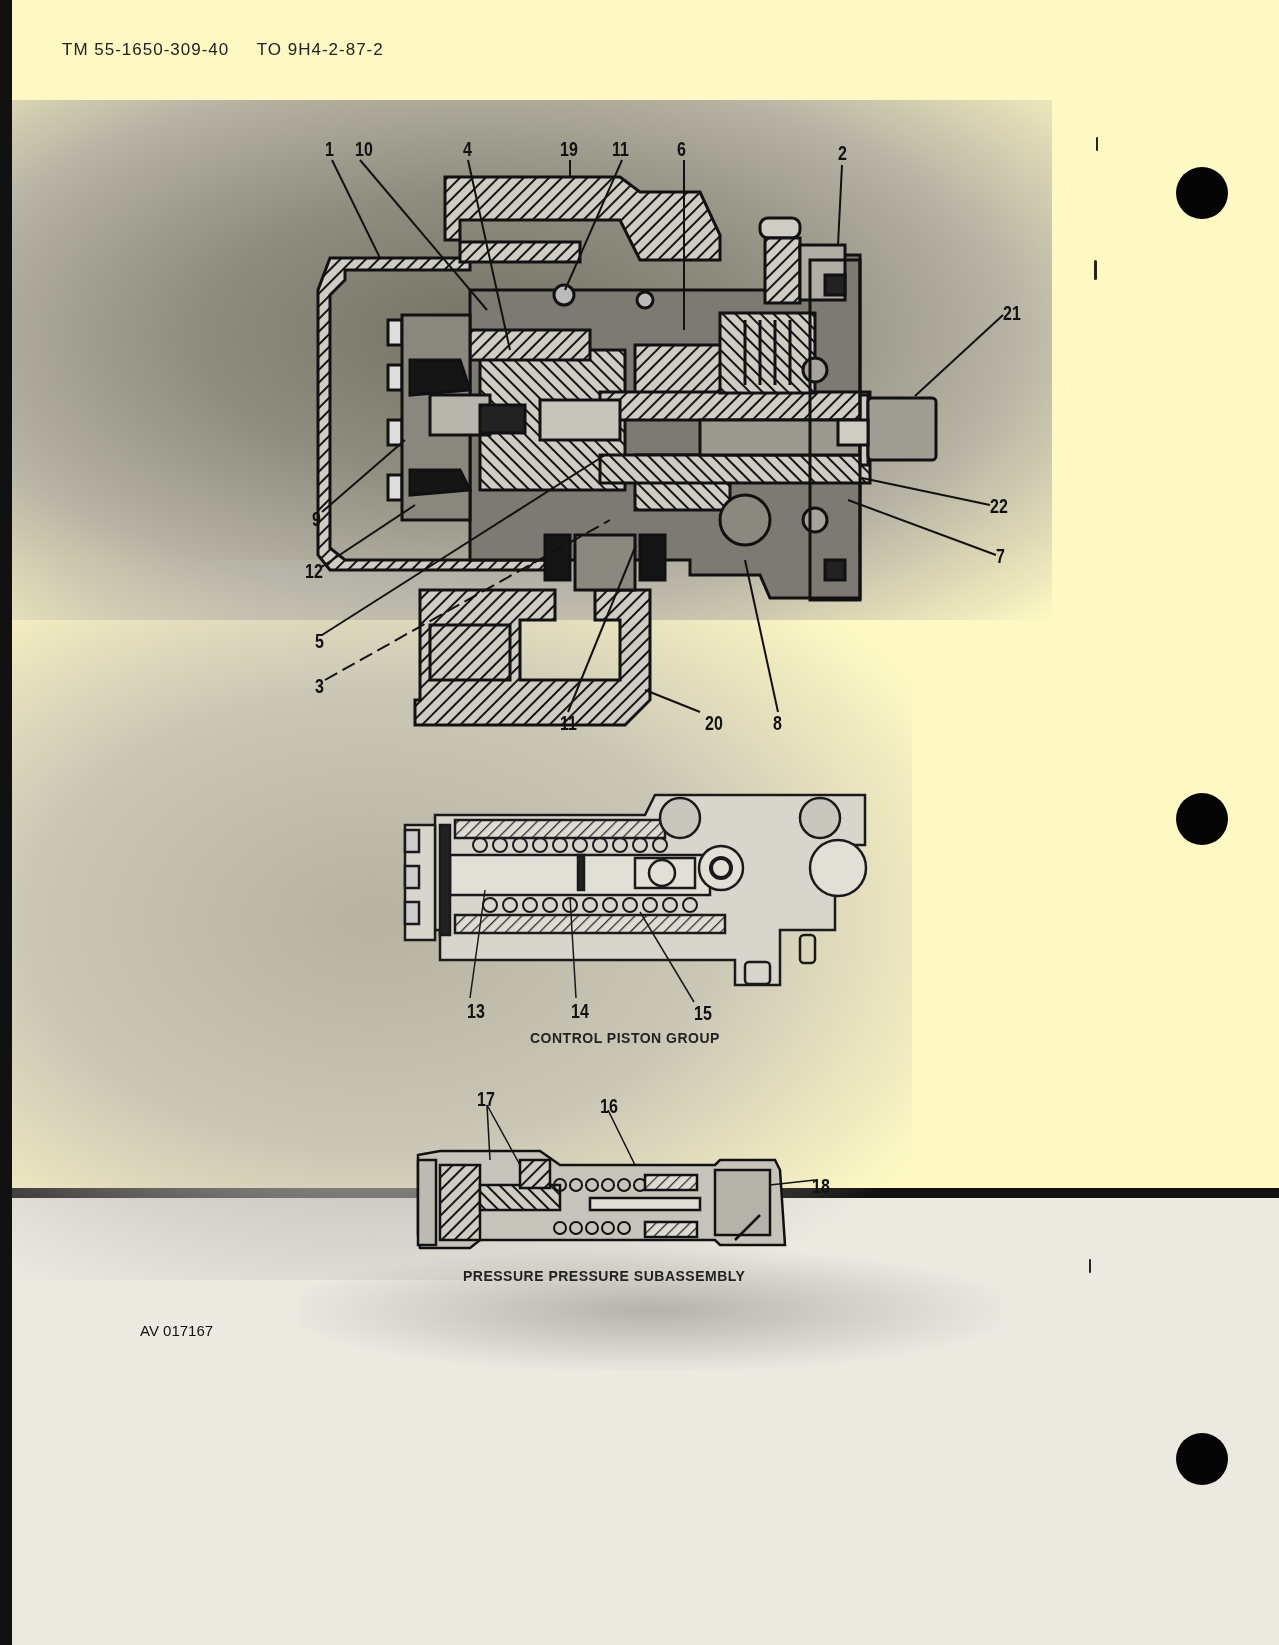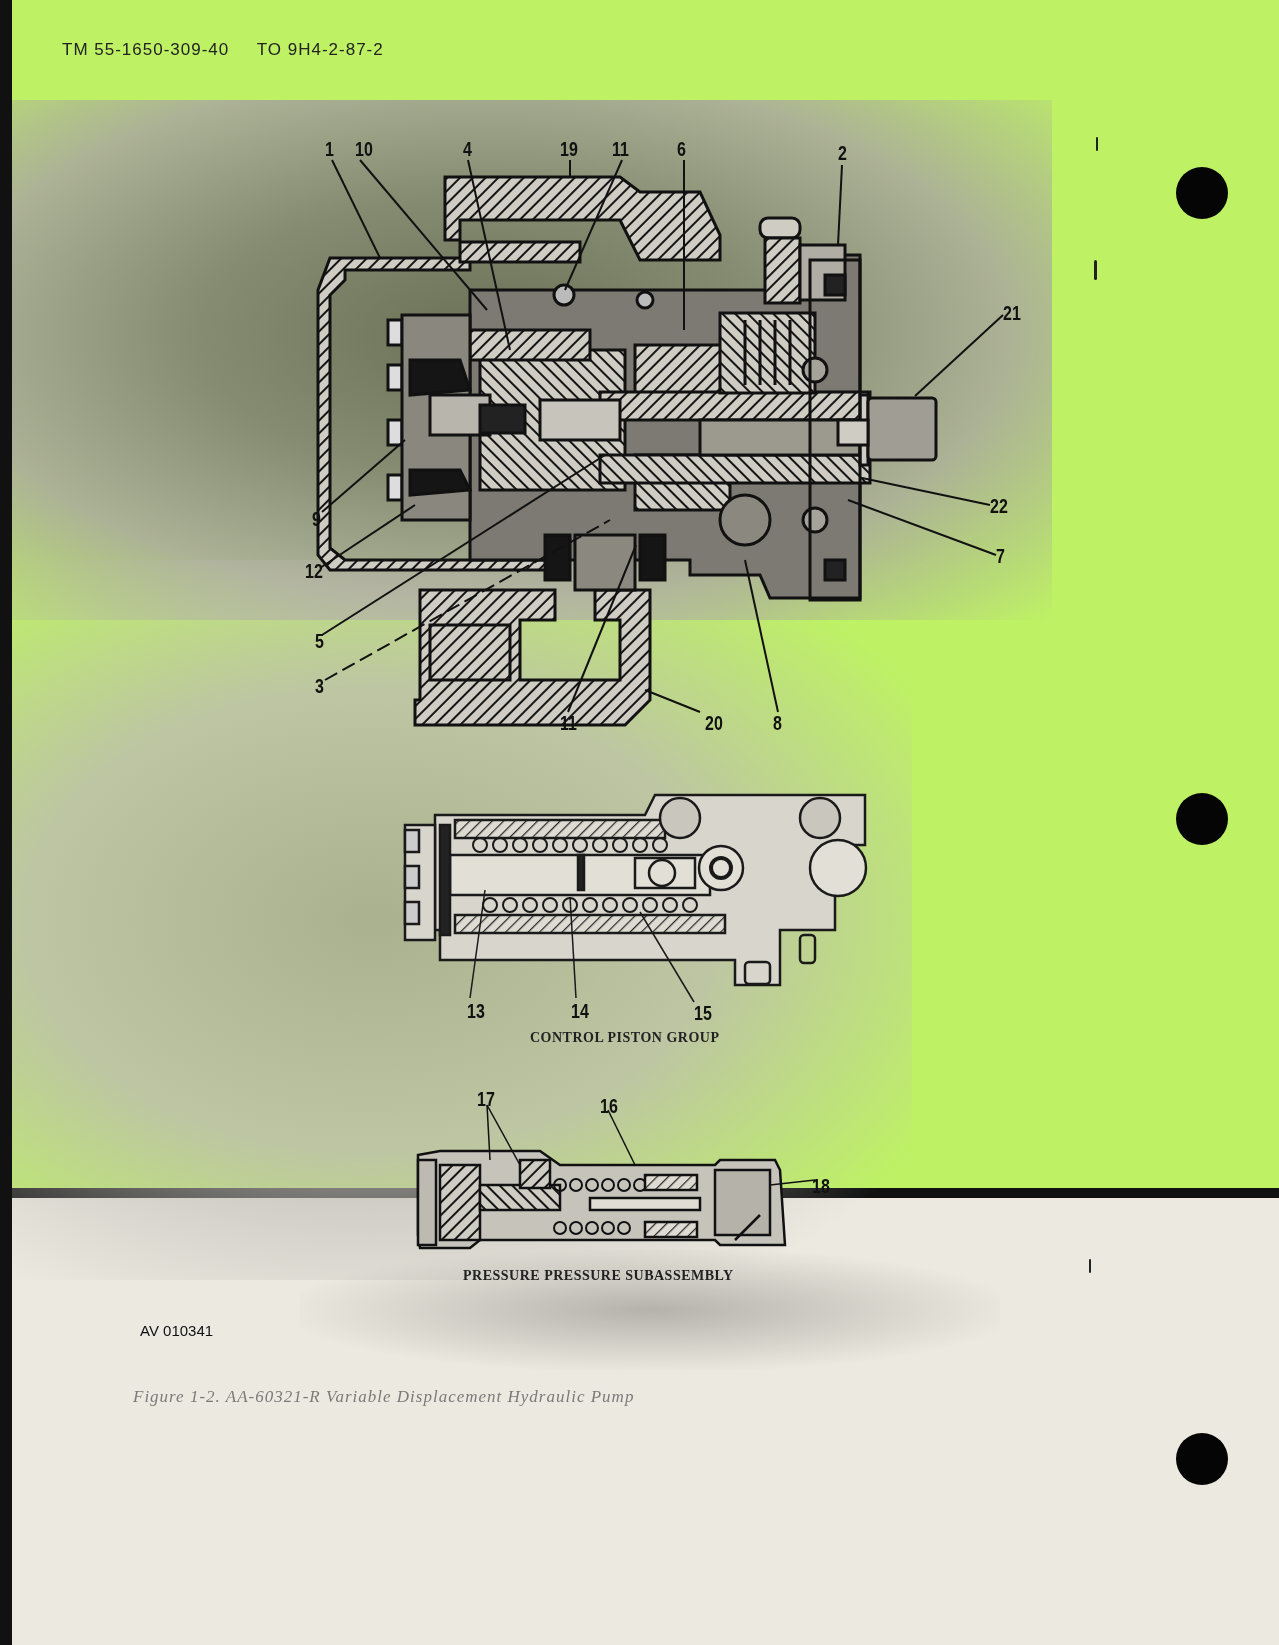--- a/index.html
+++ b/index.html
@@ -1,32 +1,32 @@
 <!DOCTYPE html>
 <html><head>
 <meta charset="utf-8">
 <style>
   html, body { margin:0; padding:0; }
   body { width:1279px; height:1645px; position:relative; overflow:hidden; background:#ece9e1; font-family:"Liberation Sans", sans-serif; color:#111; }
-  .page { position:absolute; left:0; top:0; width:1279px; height:1198px; background:#bef264; }
+  .page { position:absolute; left:0; top:0; width:1279px; height:1198px; background:#fef9c3; }
   .edge-left { position:absolute; left:0; top:0; width:12px; height:1645px; background:#111; }
   .edge-bottom { position:absolute; left:0; bottom:0; width:1279px; height:10px; background:#111; }
   .header-id { position:absolute; top:40px; left:62px; font-size:17px; letter-spacing:1px; color:#222; }
   .header-id span { margin-right:22px; }
   .scan-shade { position:absolute; left:12px; top:100px; width:1040px; height:520px;
     background: radial-gradient(ellipse at 45% 45%, #5d5b56 0%, #7c7a73 35%, #a9a69f 65%, rgba(239,236,228,0) 100%); opacity:0.85; }
   .scan-shade2 { position:absolute; left:12px; top:560px; width:900px; height:720px;
     background: radial-gradient(ellipse at 40% 50%, #a4a19a 0%, #bdbab3 45%, rgba(239,236,228,0) 85%); opacity:0.8; }
   .scan-shade3 { position:absolute; left:300px; top:1250px; width:700px; height:120px;
     background: radial-gradient(ellipse at 50% 50%, #9e9b94 0%, rgba(239,236,228,0) 75%); opacity:0.7; }
   .hole { position:absolute; width:52px; height:52px; border-radius:50%; background:#050505; }
   .tick { position:absolute; width:3px; height:16px; background:#222; border-radius:2px; }
   svg.figure { position:absolute; left:0; top:0; }
   .callout { position:absolute; font-family:"Liberation Sans", sans-serif; font-weight:bold; font-size:20px; color:#111; transform:scaleX(0.8); transform-origin:left top; }
-  .sub-caption { position:absolute; font-weight:bold; font-size:14px; color:#222; letter-spacing:0.5px;font-family:Liberation Serif, serif; }
+  .sub-caption { position:absolute; font-weight:bold; font-size:14px; color:#222; letter-spacing:0.5px; }
   .av-code { position:absolute; left:140px; top:1322px; font-size:15px; color:#111; }
   .fig-caption { position:absolute; left:133px; top:1387px; font-family:"Liberation Serif", serif; font-style:italic; font-size:17px; color:#555; opacity:0.75; letter-spacing:1px; }
 </style>
 </head>
 <body>
 
 <div class="page">
   <div class="edge-left"></div>
   <div class="edge-bottom"></div>
 
@@ -248,15 +248,14 @@
   <div class="callout" style="left:467px;top:1000px;">13</div>
   <div class="callout" style="left:571px;top:1000px;">14</div>
   <div class="callout" style="left:694px;top:1002px;">15</div>
   <div class="sub-caption" style="left:530px;top:1030px;">CONTROL PISTON GROUP</div>
 
   <div class="callout" style="left:477px;top:1088px;">17</div>
   <div class="callout" style="left:600px;top:1095px;">16</div>
   <div class="callout" style="left:812px;top:1175px;">18</div>
   <div class="sub-caption" style="left:463px;top:1268px;">PRESSURE PRESSURE SUBASSEMBLY</div>
 
-  <div class="av-code">AV 010341</div>
-  <div class="fig-caption">Figure 1-2. AA-60321-R Variable Displacement Hydraulic Pump</div>
+  <div class="av-code">AV 017167</div>
 </div>
 
 </body></html>

